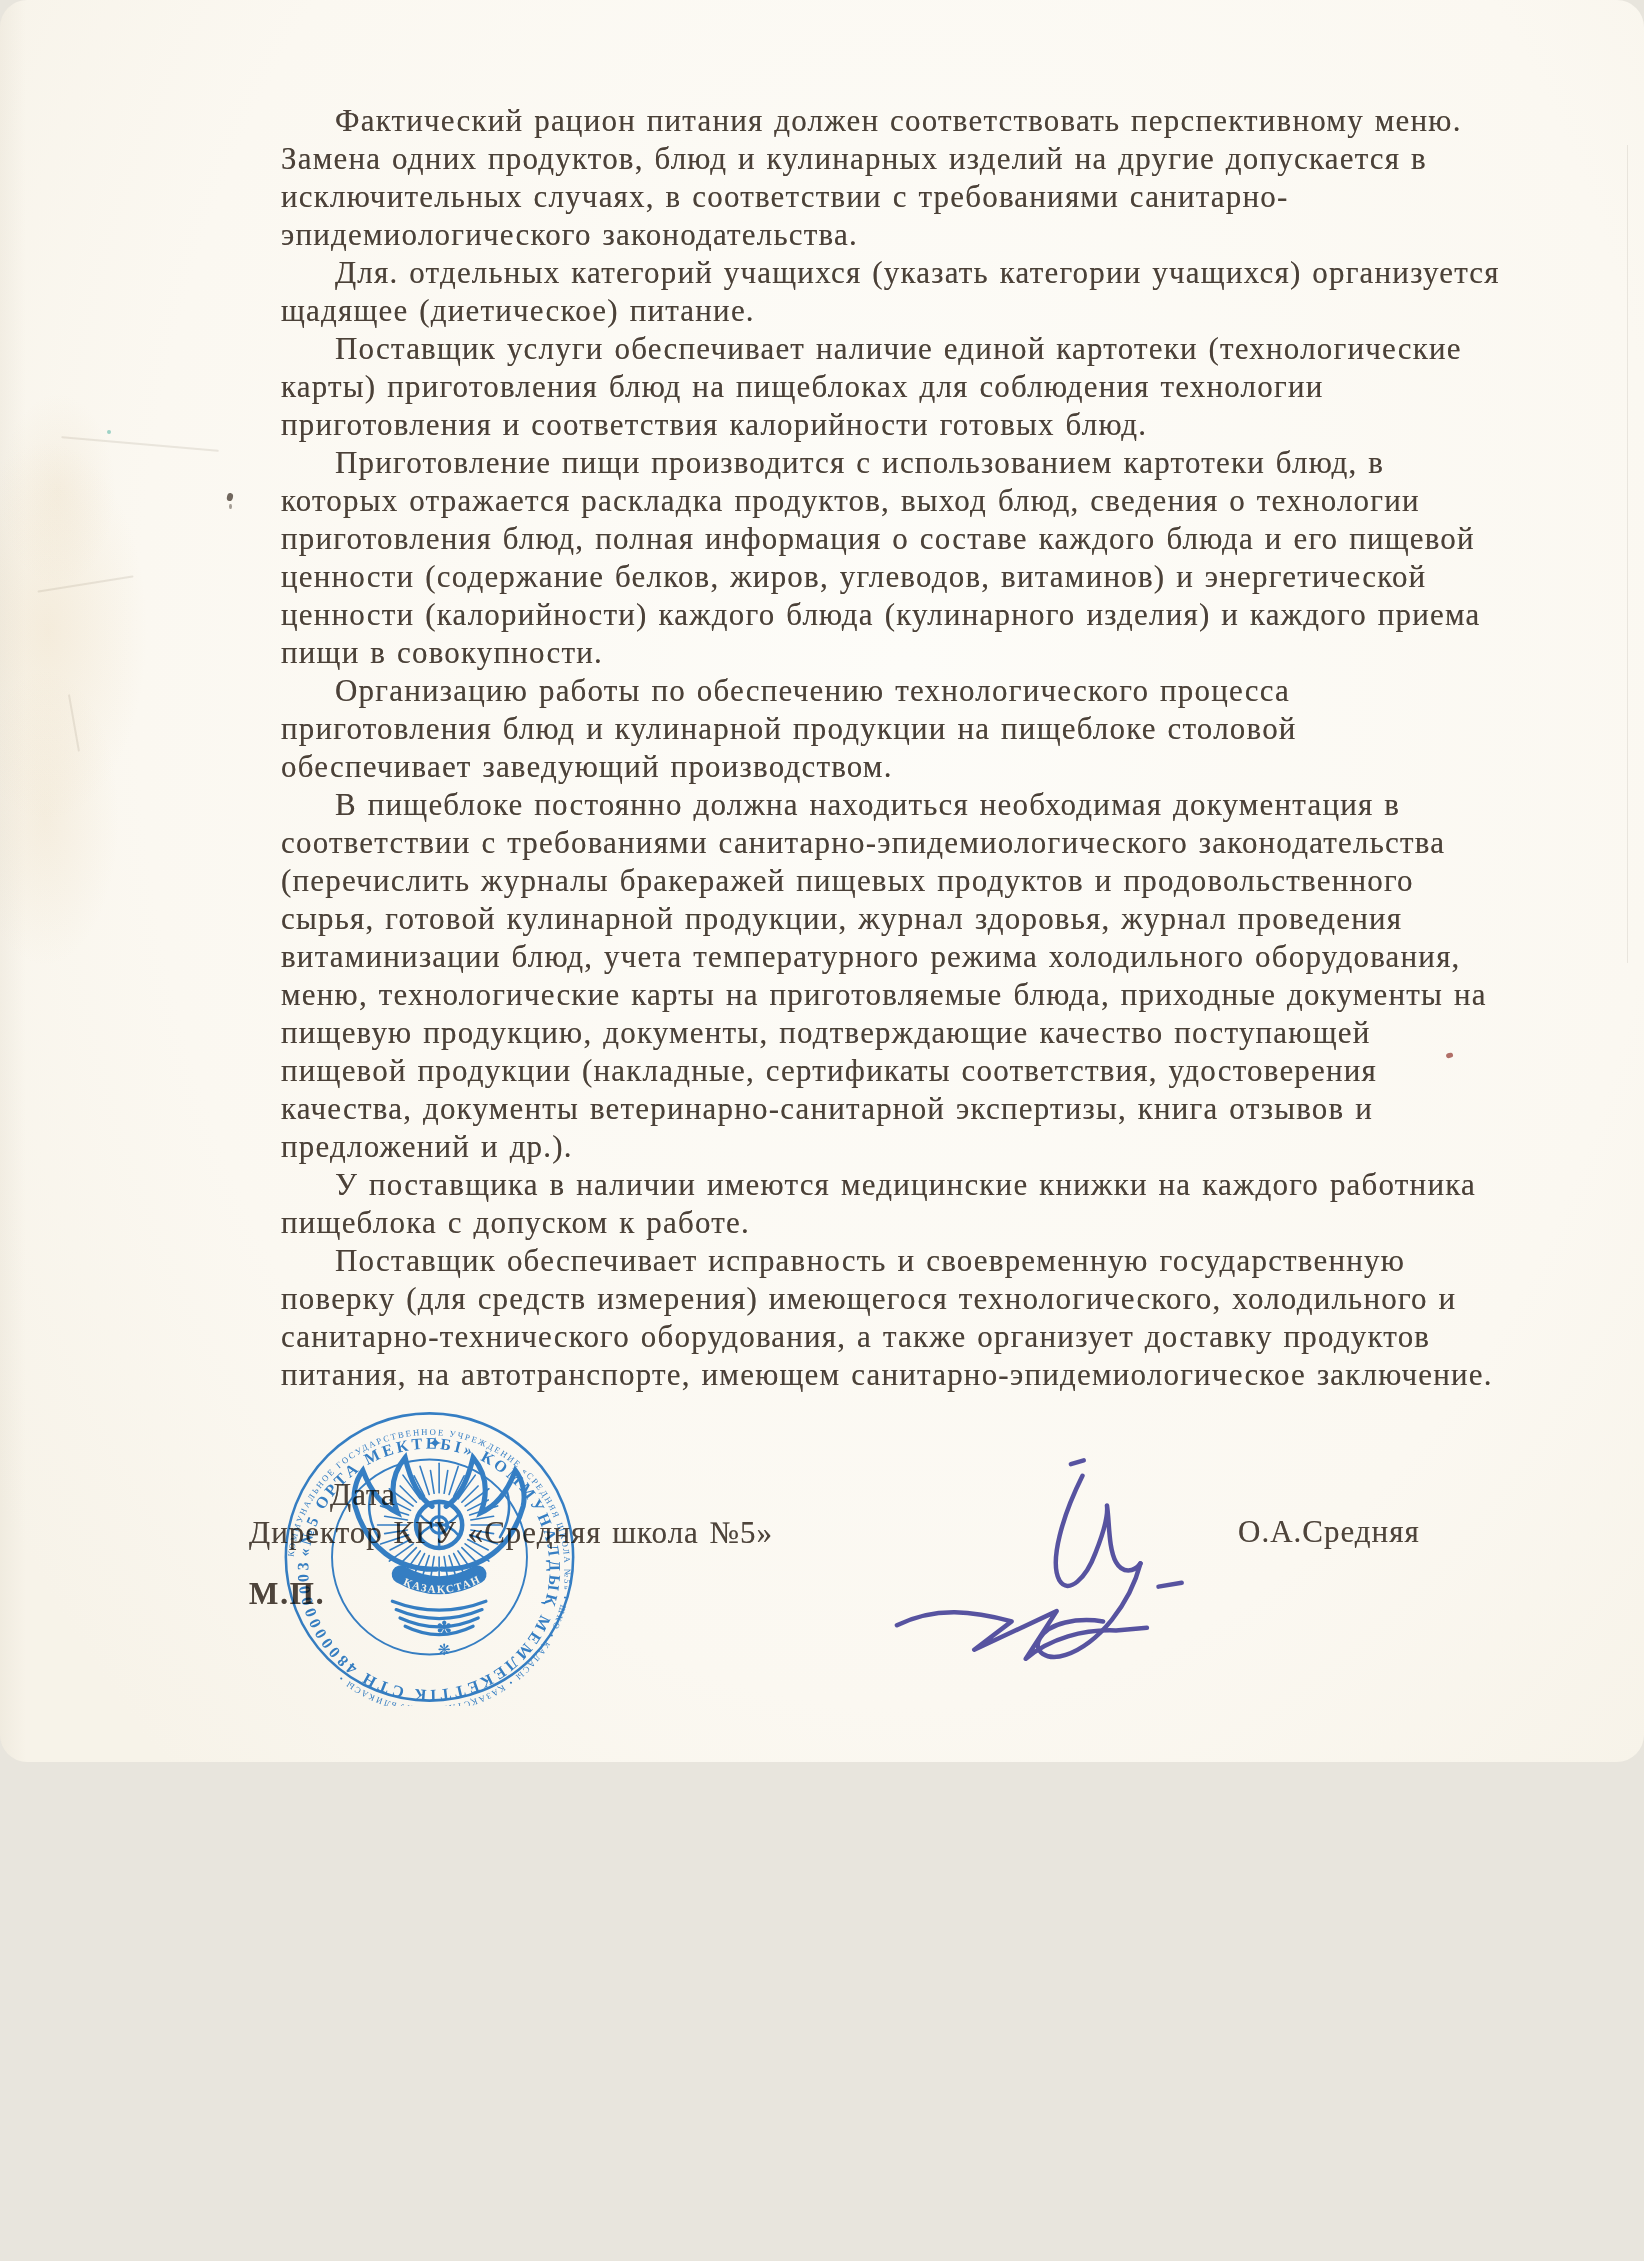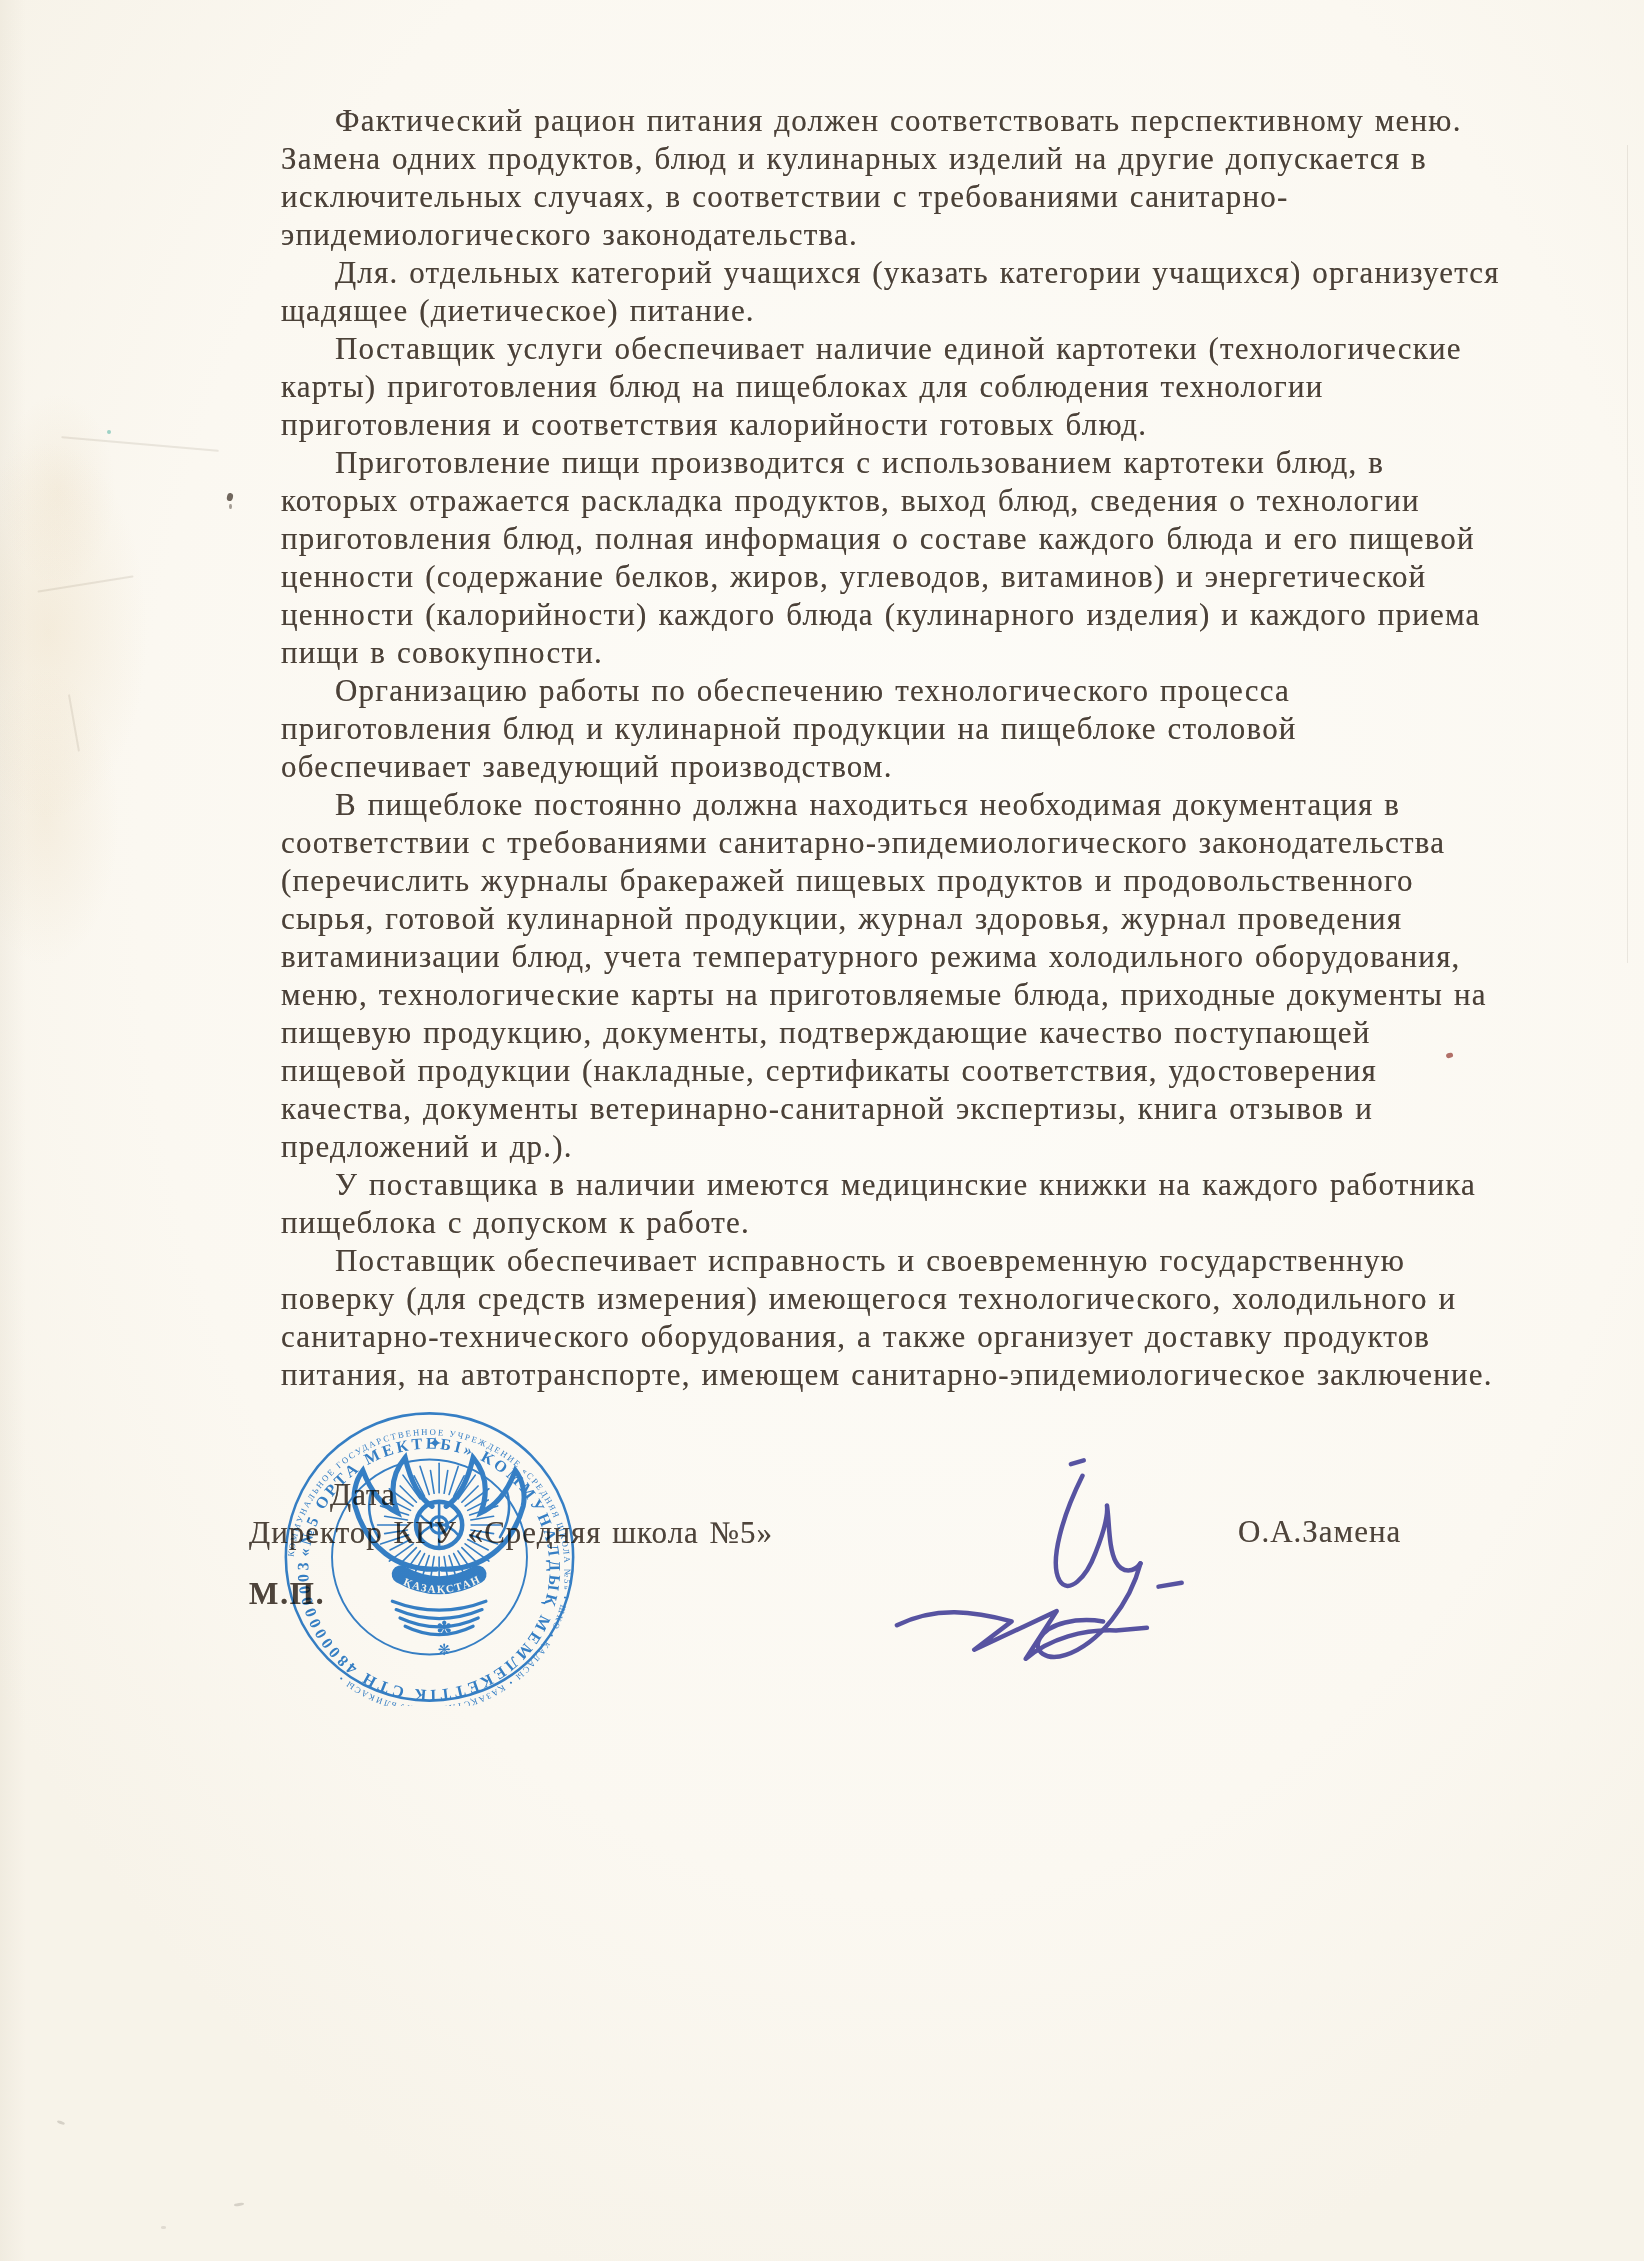--- a/index.html
+++ b/index.html
@@ -1,24 +1,25 @@
 <!DOCTYPE html>
 <html style="font-size:10.3px"><head>
 <meta charset="utf-8">
 <style>
   html,body{margin:0;padding:0;background:#e8e5dd;}
   .page{
-    position:relative;width:1644px;height:2261px;overflow:hidden;
+    position:relative;width:1644px;height:1762px;overflow:hidden;
     font-family:"Liberation Serif","DejaVu Serif",serif;
     background:
       radial-gradient(142px 271px at 48px 631px, rgba(214,180,120,.16), transparent 70%),
       radial-gradient(103px 206px at 45px 818px, rgba(210,175,115,.13), transparent 72%),
       radial-gradient(77px 129px at 58px 490px, rgba(205,170,110,.10), transparent 75%),
       radial-gradient(1095px 1482px at 55% 38%, #fdfcf8 0%, #fbf8f1 70%, #f7f3e9 100%);
     color:#4b4138;
+    border-radius:27px;
   }
   
   .doc-body{
     position:absolute;left:281px;top:102px;width:1366px;
     font-size:31px;line-height:38px;letter-spacing:1.2px;word-spacing:1.9px;
     color:#4b4138;text-shadow:0 0 0.6px rgba(75,65,56,.55);
     white-space:nowrap;
   }
   .doc-body .bl{height:38px;}
   .doc-body .ind{padding-left:54px;}
@@ -97,21 +98,21 @@
       <div class="bl ind">У поставщика в наличии имеются медицинские книжки на каждого работника</div>
       <div class="bl">пищеблока с допуском к работе.</div>
       <div class="bl ind">Поставщик обеспечивает исправность и своевременную государственную</div>
       <div class="bl">поверку (для средств измерения) имеющегося технологического, холодильного и</div>
       <div class="bl">санитарно-технического оборудования, а также организует доставку продуктов</div>
       <div class="bl">питания, на автотранспорте, имеющем санитарно-эпидемиологическое заключение.</div>
     </div>
 
   <div class="sigtext" id="date-label">Дата</div>
   <div class="sigtext" id="director-line">Директор КГУ «Средняя школа №5»</div>
-  <div class="sigtext" id="signer-name">О.А.Замена</div>
+  <div class="sigtext" id="signer-name">О.А.Средняя</div>
   <div class="sigtext" id="mp-label">М.П.</div>
 
   <svg class="stamp" viewBox="0 0 460 462" xmlns="http://www.w3.org/2000/svg">
     <g stroke="#2b7bcd" fill="none" stroke-linecap="round">
       <circle cx="230" cy="231" r="224" stroke-width="4"></circle>
       <circle cx="230" cy="231" r="152" stroke-width="3"></circle>
 
       <g id="rays" stroke-width="2.5">
           <line x1="295.0" y1="181.0" x2="341.0" y2="181.0"></line>
           <line x1="294.4" y1="188.8" x2="329.9" y2="194.5"></line>

